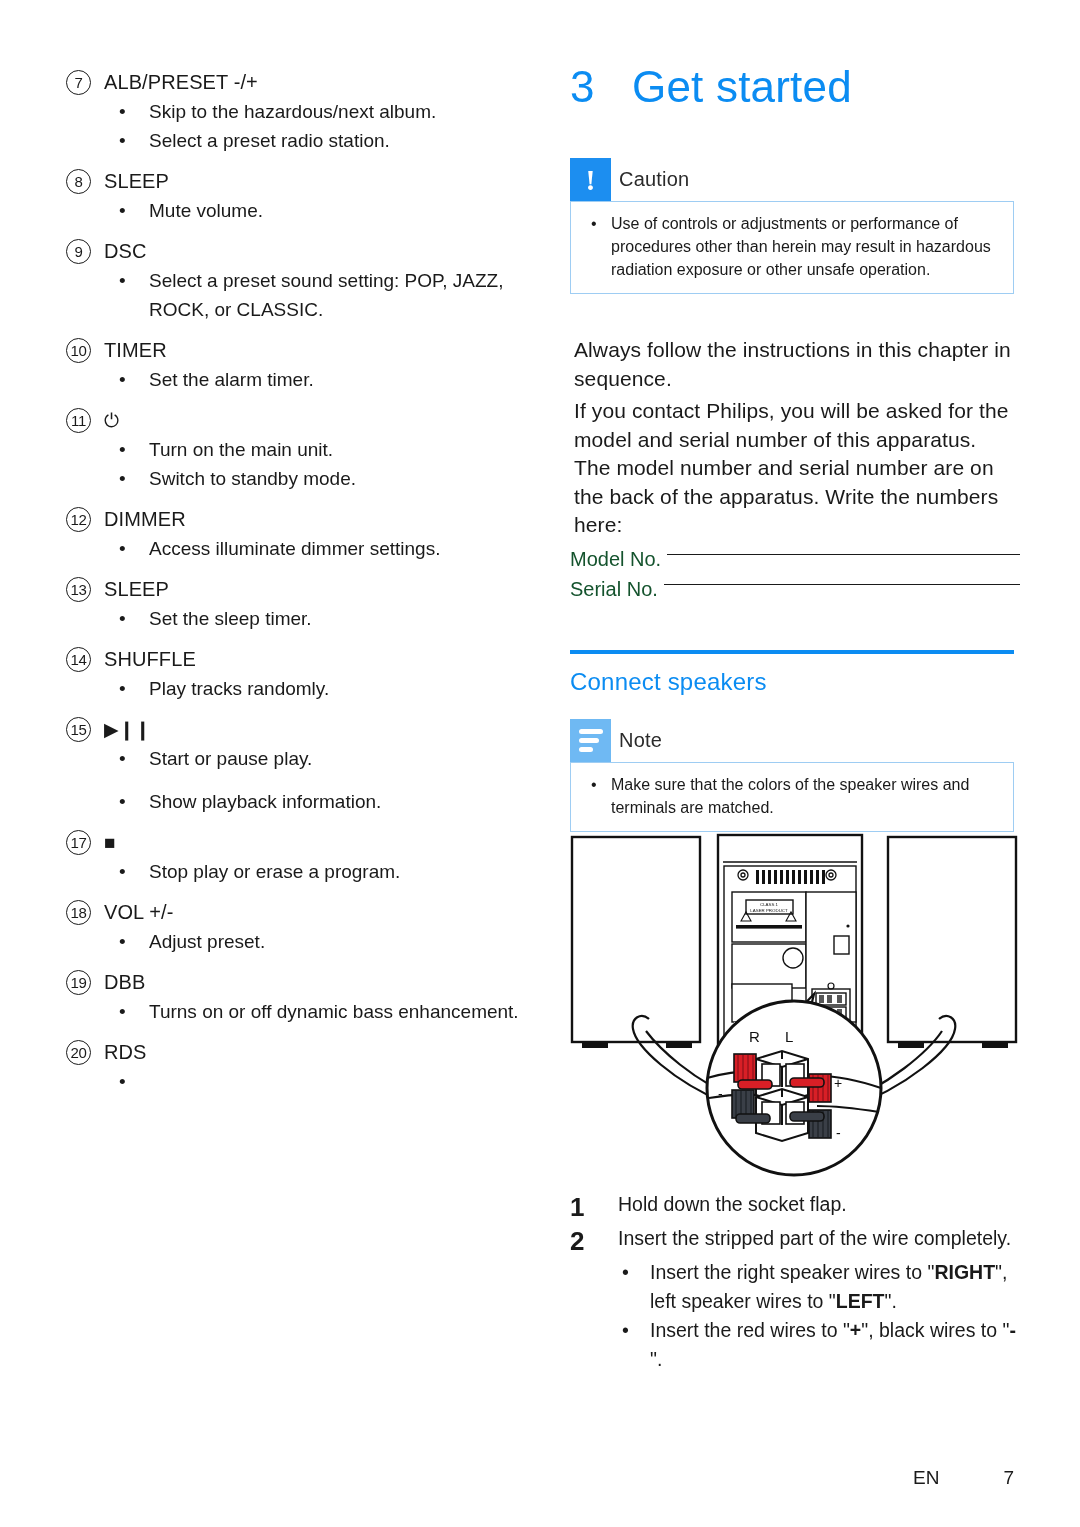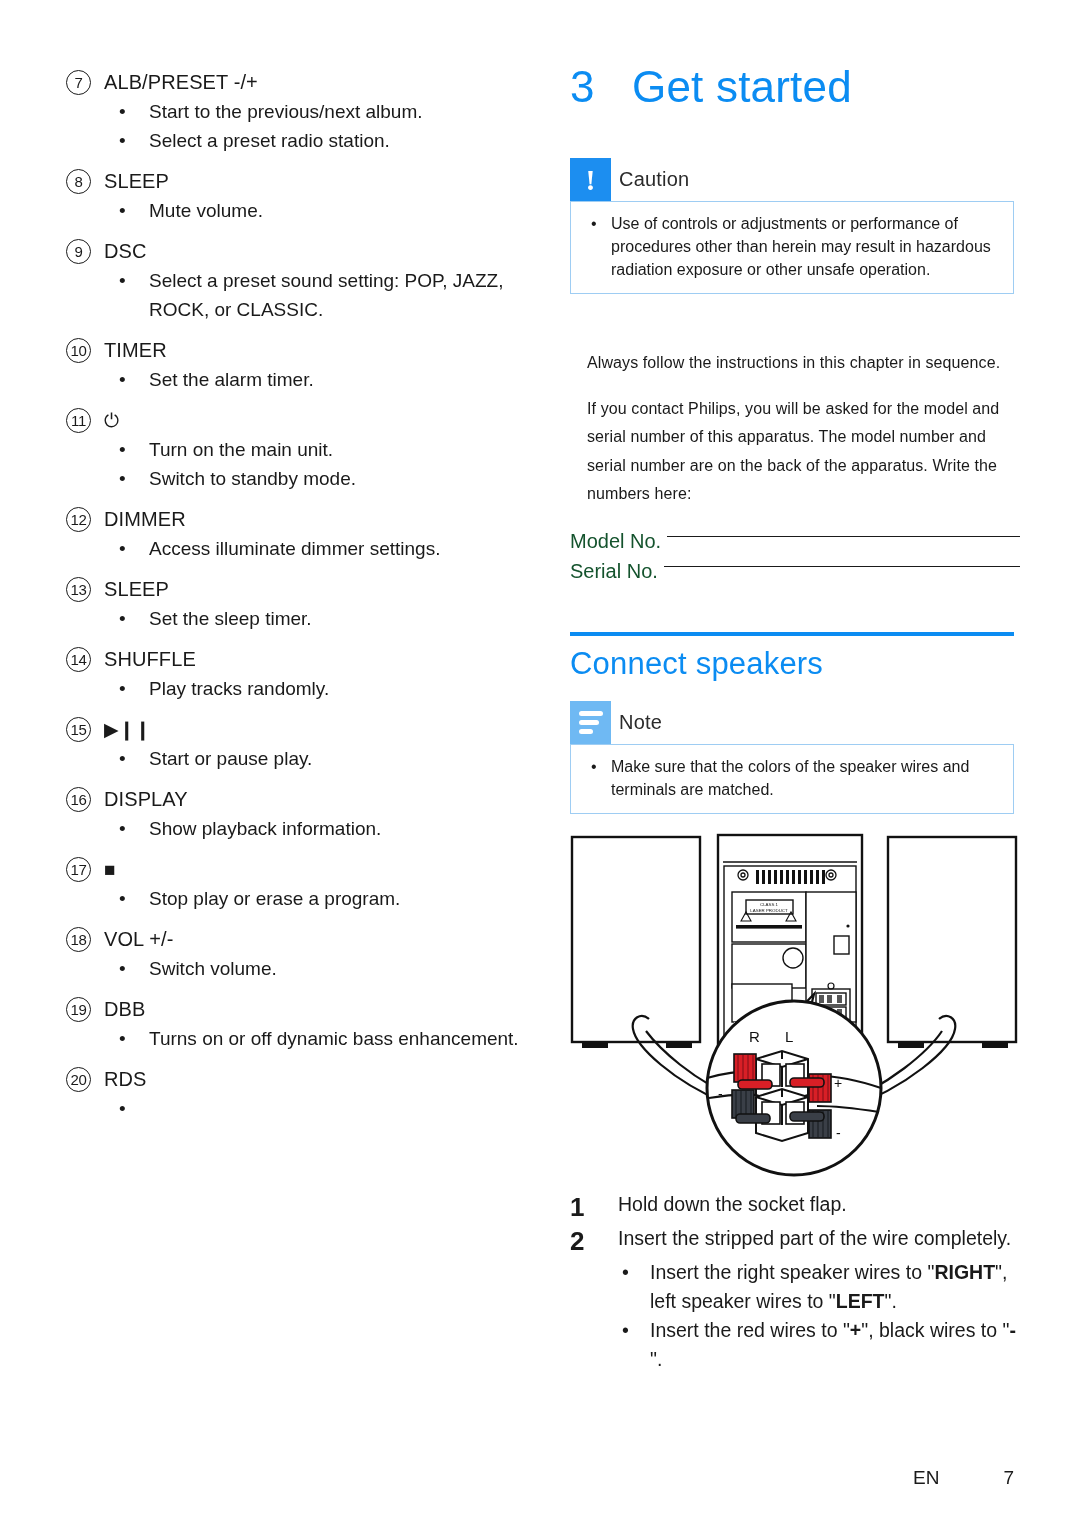--- a/index.html
+++ b/index.html
@@ -81,37 +81,37 @@
   .callout-body.caution{border-color:#9ecdf3;}
   .callout-body ul{margin:0;padding:0;list-style:none;}
   .callout-body li{
     position:relative;padding-left:28px;
     font-size:16px;line-height:23px;color:#1a1a1a;
   }
   .callout-body li .dot{position:absolute;left:8px;top:0;font-size:16px;line-height:23px;}
 
   
   .para{
-    font-size:16px;line-height:28.5px;color:#1a1a1a;
-    margin:17px;letter-spacing:.1px;
+    font-size:21px;line-height:28.5px;color:#1a1a1a;
+    margin:4px;letter-spacing:.1px;
   }
   .fillrow{
     font-size:20px;line-height:30px;color:#14532d;
     display:flex;align-items:center;
   }
   .fillrow .lbl{flex:0 0 auto;}
   .fillrow .rule{
     flex:1 1 auto;border-bottom:1.4px solid #1a1a1a;margin-left:6px;
     position:relative;top:-4px;
   }
 
   
   .sec-rule{height:4px;background:#0b8cf2;width:444px;margin:0;}
   .sec-title{
-    color:#0b8cf2;font-size:31px;line-height:42px;margin:7px 0 16px 0;
+    color:#0b8cf2;font-size:24px;line-height:42px;margin:7px 0 16px 0;
     font-weight:400;letter-spacing:.2px;
   }
   .step{display:flex;align-items:flex-start;margin-bottom:0px;}
   .step .snum{
     flex:0 0 auto;width:48px;font-size:26px;line-height:34px;font-weight:700;
     color:#1a1a1a;
   }
   .step .stext{font-size:19.5px;line-height:29px;color:#1a1a1a;}
   .substeps{margin:0;padding:0;list-style:none;}
   .substeps li{
@@ -136,21 +136,21 @@
 
 <div class="page">
 
   <div class="col-left" id="leftCol">
       <div class="ctrl">
         <div class="ctrl-head">
           <div class="num">7</div>
           <div class="ctrl-title">ALB/PRESET -/+</div>
         </div>
         <ul class="bullets">
-          <li><span class="dot">•</span><span>Start to the previous/next album.</span></li>
+          <li><span class="dot">•</span><span>Skip to the hazardous/next album.</span></li>
           <li><span class="dot">•</span><span>Select a preset radio station.</span></li>
         </ul>
       </div>
       <div class="ctrl">
         <div class="ctrl-head">
           <div class="num">8</div>
           <div class="ctrl-title">SLEEP</div>
         </div>
         <ul class="bullets">
           <li><span class="dot">•</span><span>Mute volume.</span></li>
@@ -214,44 +214,40 @@
       <div class="ctrl">
         <div class="ctrl-head">
           <div class="num">15</div>
           <div class="ctrl-title icon-title">▶❙❙</div>
         </div>
         <ul class="bullets">
           <li><span class="dot">•</span><span>Start or pause play.</span></li>
         </ul>
       </div>
       <div class="ctrl">
-        <div class="ctrl-head">
-          <div class="num">16</div>
-          <div class="ctrl-title">DISPLAY</div>
-        </div>
         <ul class="bullets">
           <li><span class="dot">•</span><span>Show playback information.</span></li>
         </ul>
       </div>
       <div class="ctrl">
         <div class="ctrl-head">
           <div class="num">17</div>
           <div class="ctrl-title icon-title">■</div>
         </div>
         <ul class="bullets">
           <li><span class="dot">•</span><span>Stop play or erase a program.</span></li>
         </ul>
       </div>
       <div class="ctrl">
         <div class="ctrl-head">
           <div class="num">18</div>
           <div class="ctrl-title">VOL +/-</div>
         </div>
         <ul class="bullets">
-          <li><span class="dot">•</span><span>Switch volume.</span></li>
+          <li><span class="dot">•</span><span>Adjust preset.</span></li>
         </ul>
       </div>
       <div class="ctrl">
         <div class="ctrl-head">
           <div class="num">19</div>
           <div class="ctrl-title">DBB</div>
         </div>
         <ul class="bullets">
           <li><span class="dot">•</span><span>Turns on or off dynamic bass enhancement.</span></li>
         </ul>

